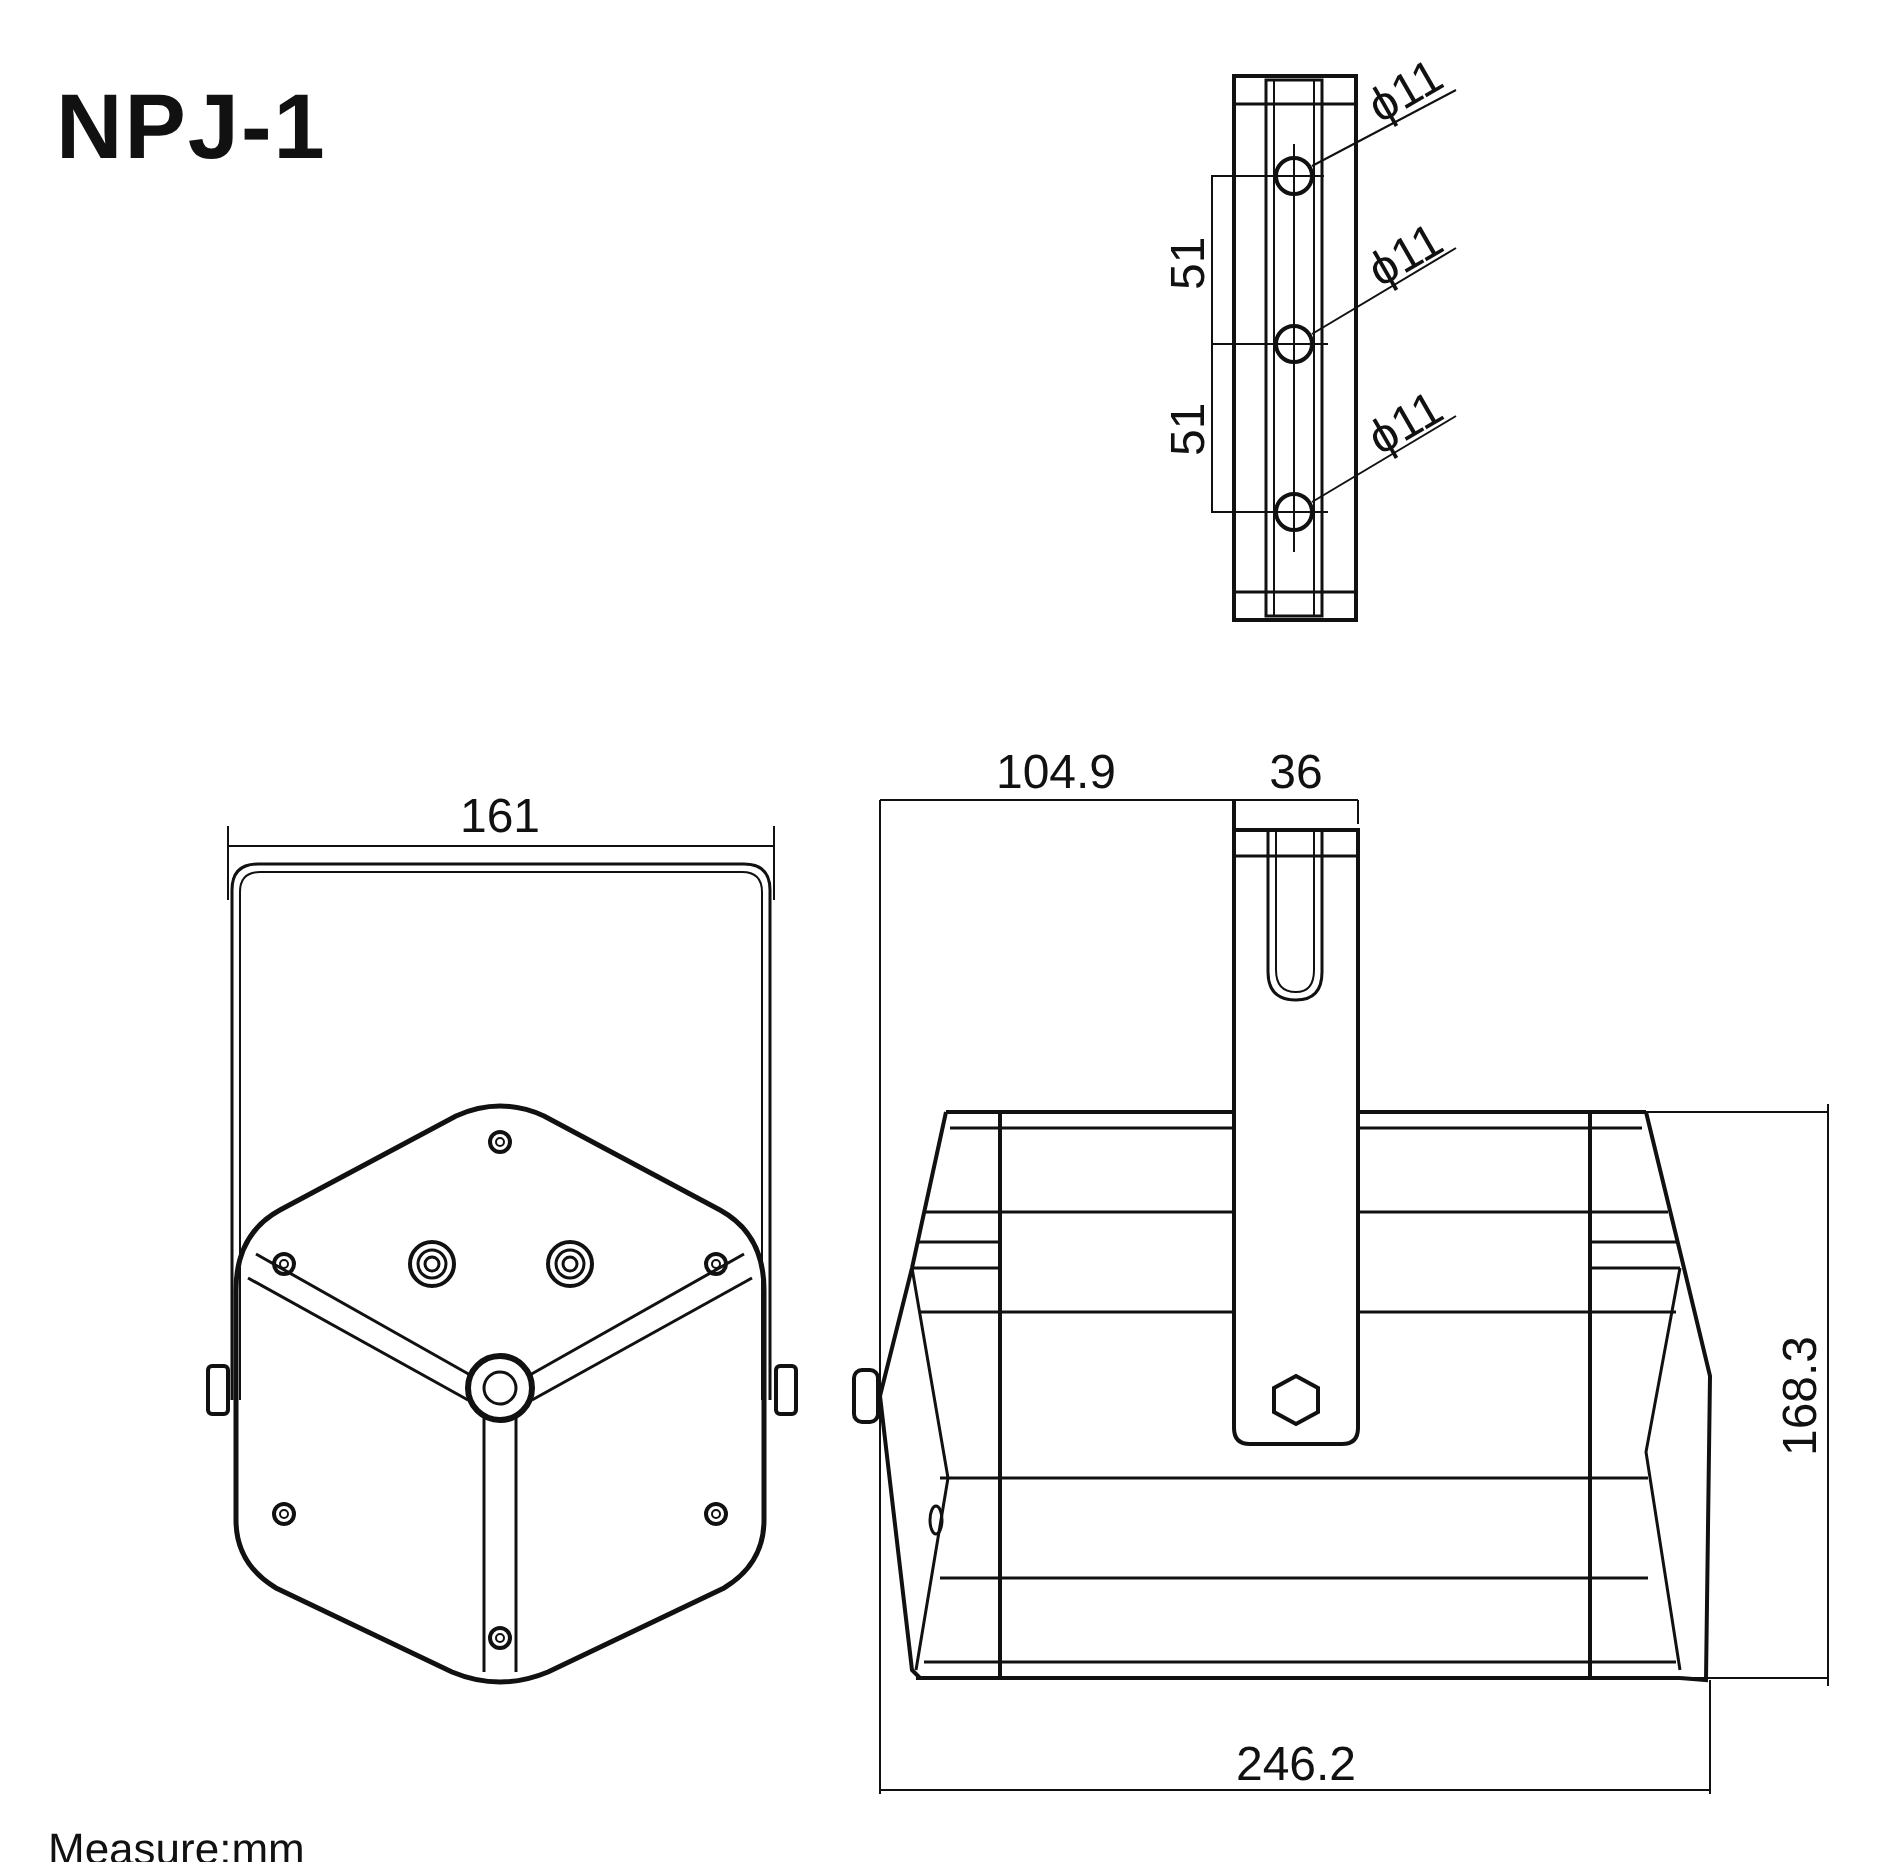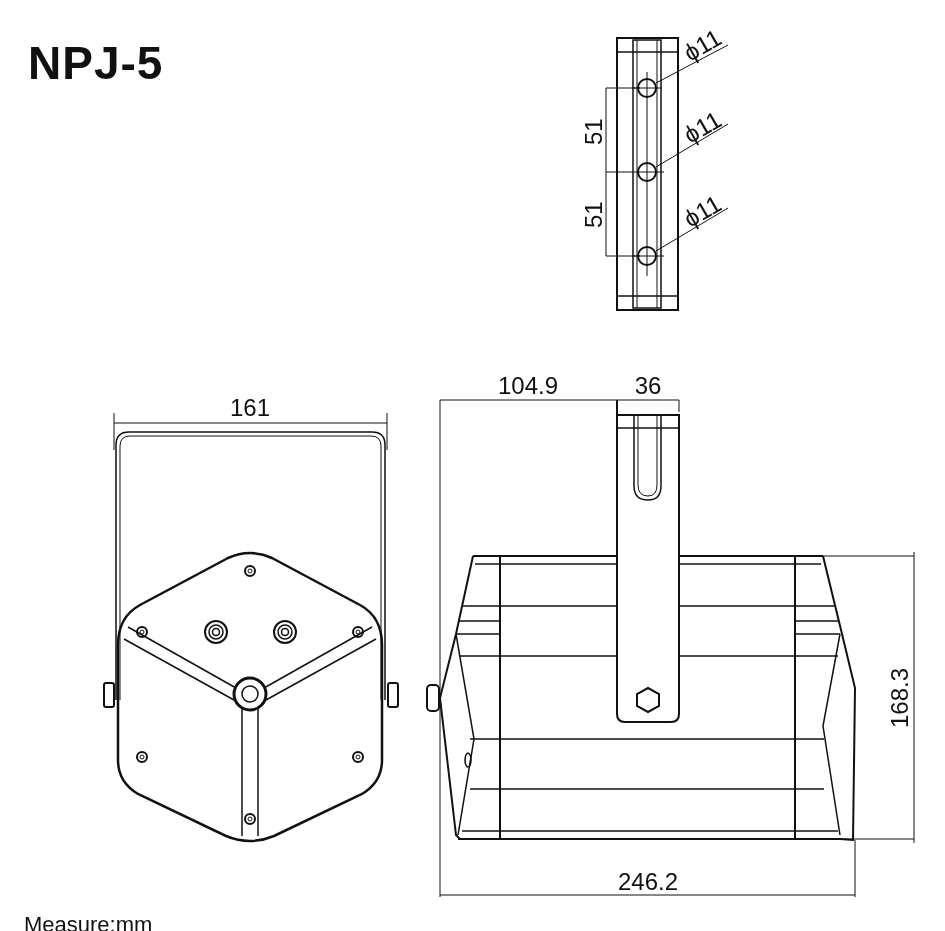--- a/index.html
+++ b/index.html
@@ -5,21 +5,21 @@
   html, body { margin:0; padding:0; background:#ffffff; }
   body { width:945px; height:931px; position:relative; overflow:hidden; font-family:"Liberation Sans", sans-serif; color:#111; }
   .title { position:absolute; left:28px; top:36px; font-size:46px; font-weight:bold; letter-spacing:1px; }
   .footer { position:absolute; left:24px; top:912px; font-size:22px; }
   svg.drawing { position:absolute; left:0; top:0; }
   svg text { font-family:"Liberation Sans", sans-serif; fill:#111; }
 </style>
 </head>
 <body>
 
-<div class="title">NPJ-5</div>
+<div class="title">NPJ-1</div>
 
 <svg class="drawing" width="945" height="931" viewBox="0 0 945 931" xmlns="http://www.w3.org/2000/svg">
   <g fill="none" stroke="#111" stroke-width="2">
 
     <g>
       <rect x="617" y="38" width="61" height="272"></rect>
       <line x1="617" y1="52" x2="678" y2="52" stroke-width="1.5"></line>
       <line x1="617" y1="296" x2="678" y2="296" stroke-width="1.5"></line>
       <rect x="633" y="40" width="28" height="268" stroke-width="1.5"></rect>
       <line x1="637" y1="40" x2="637" y2="308" stroke-width="1"></line>

